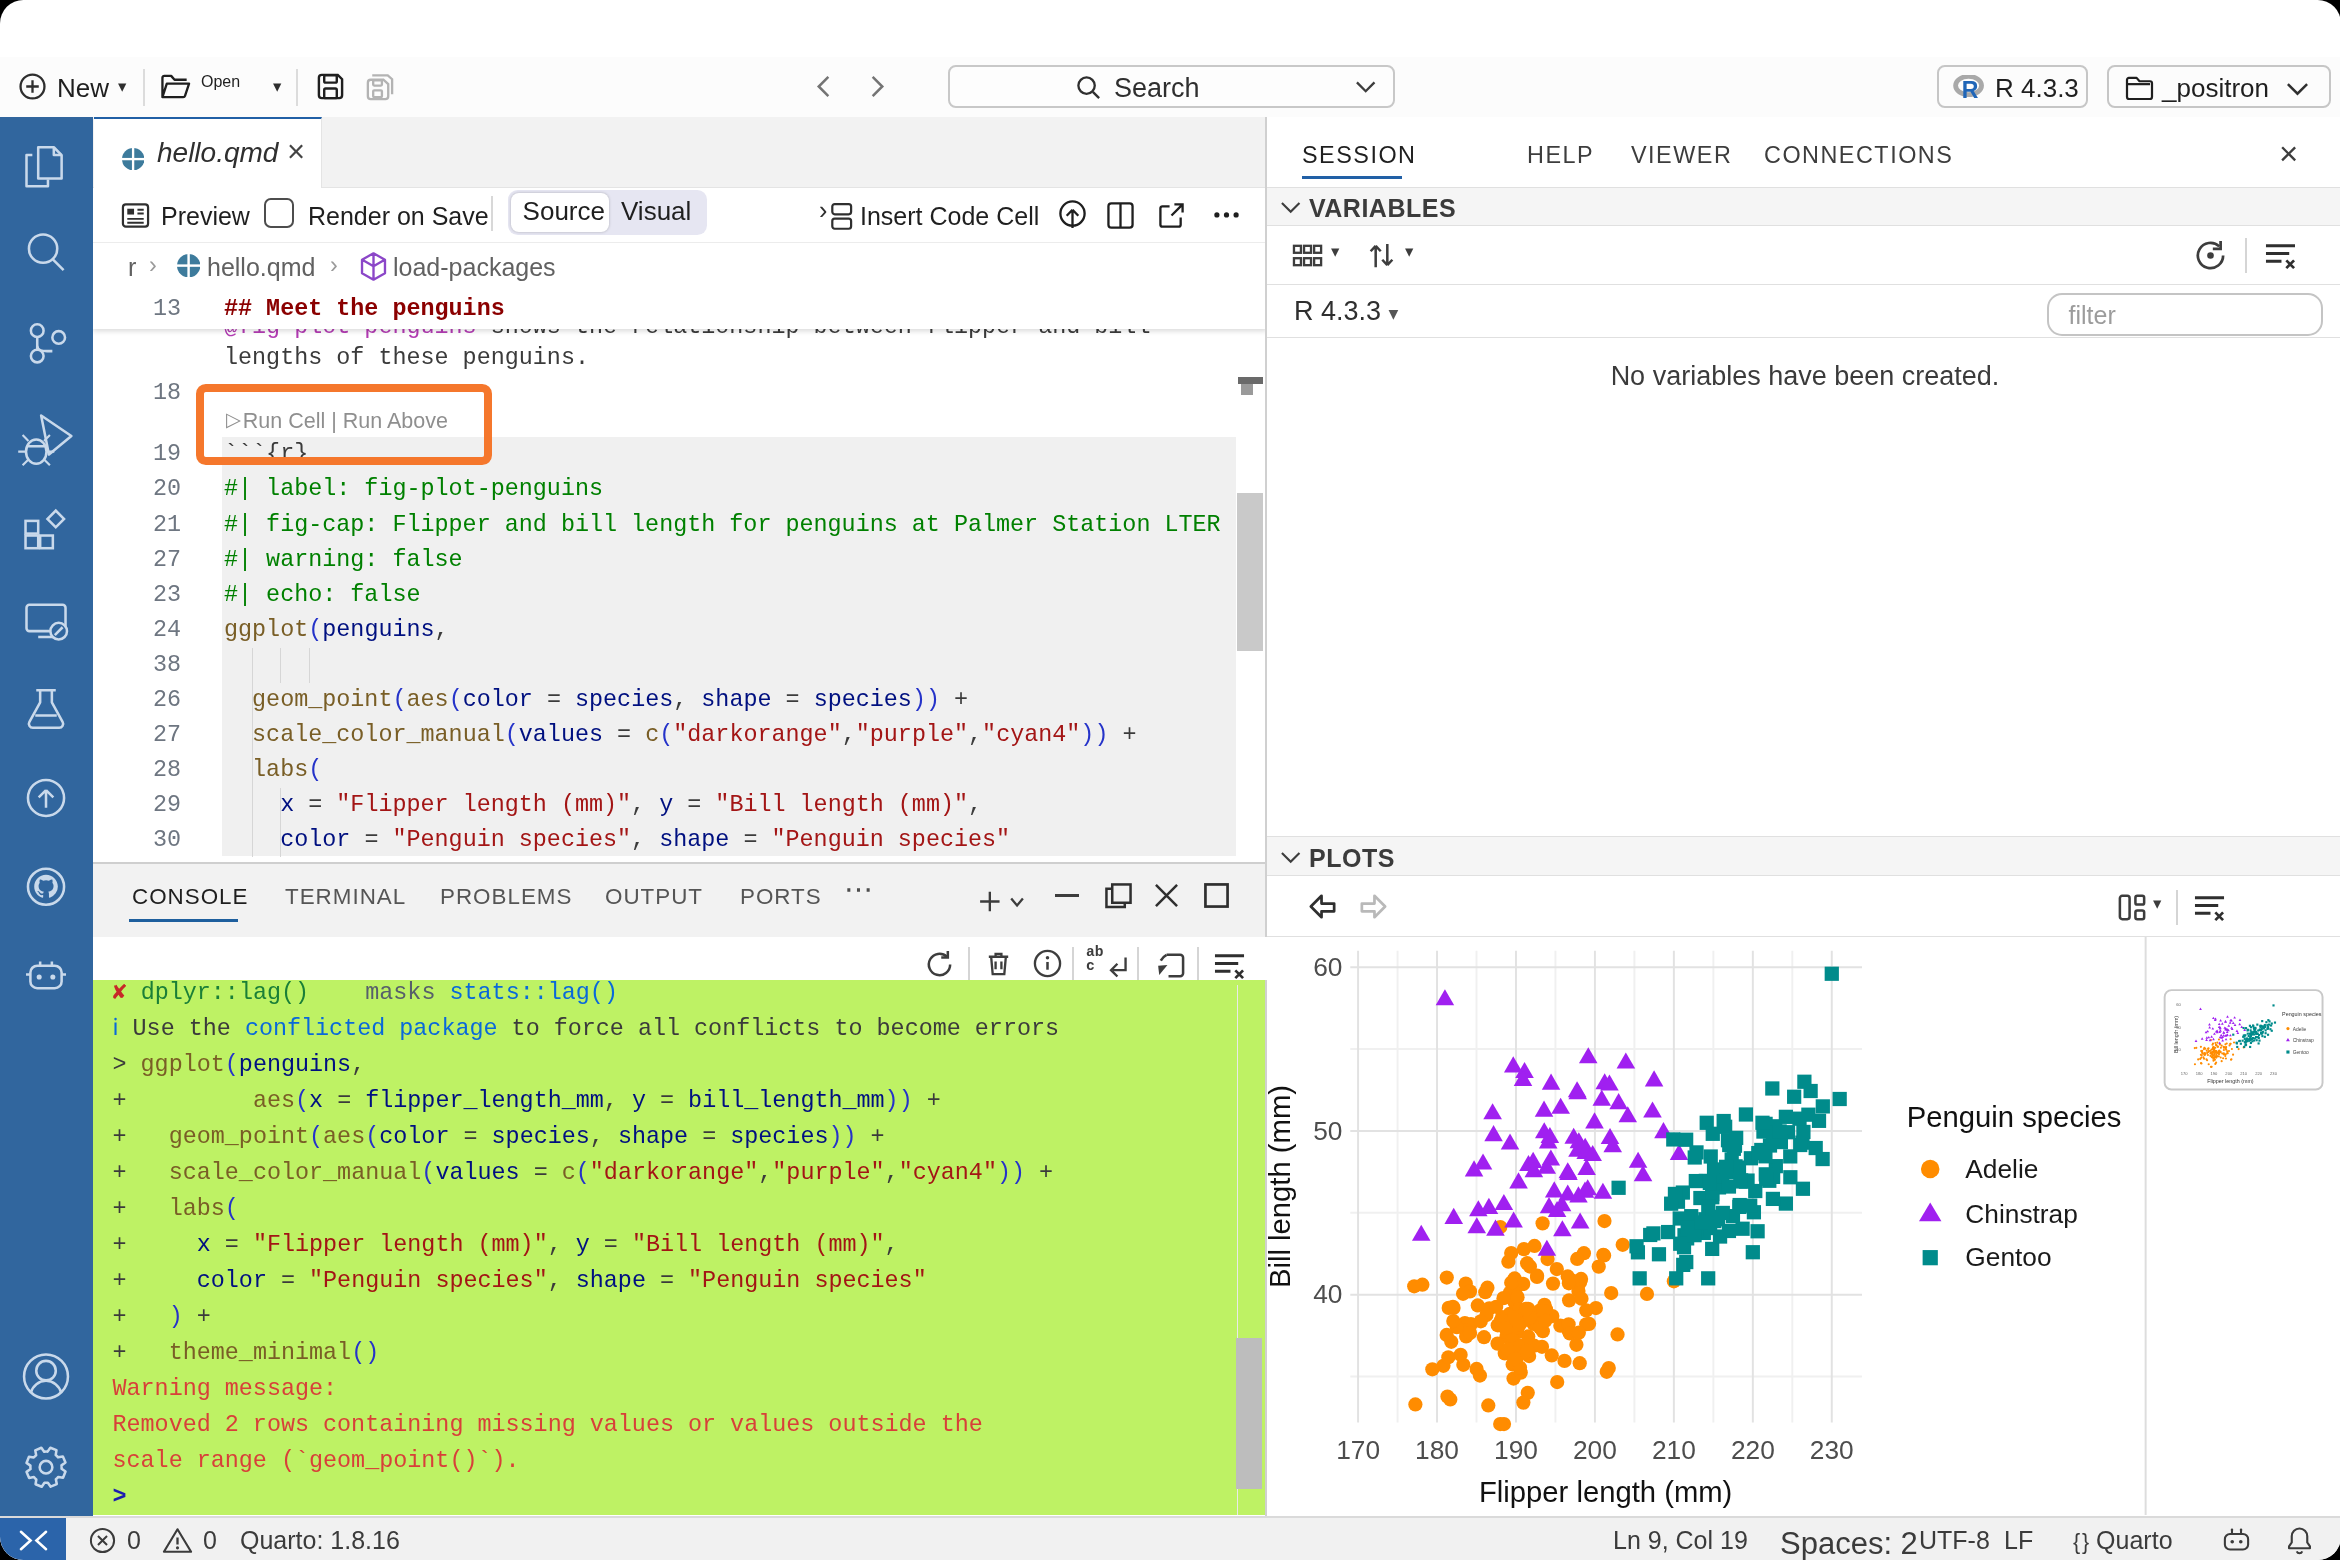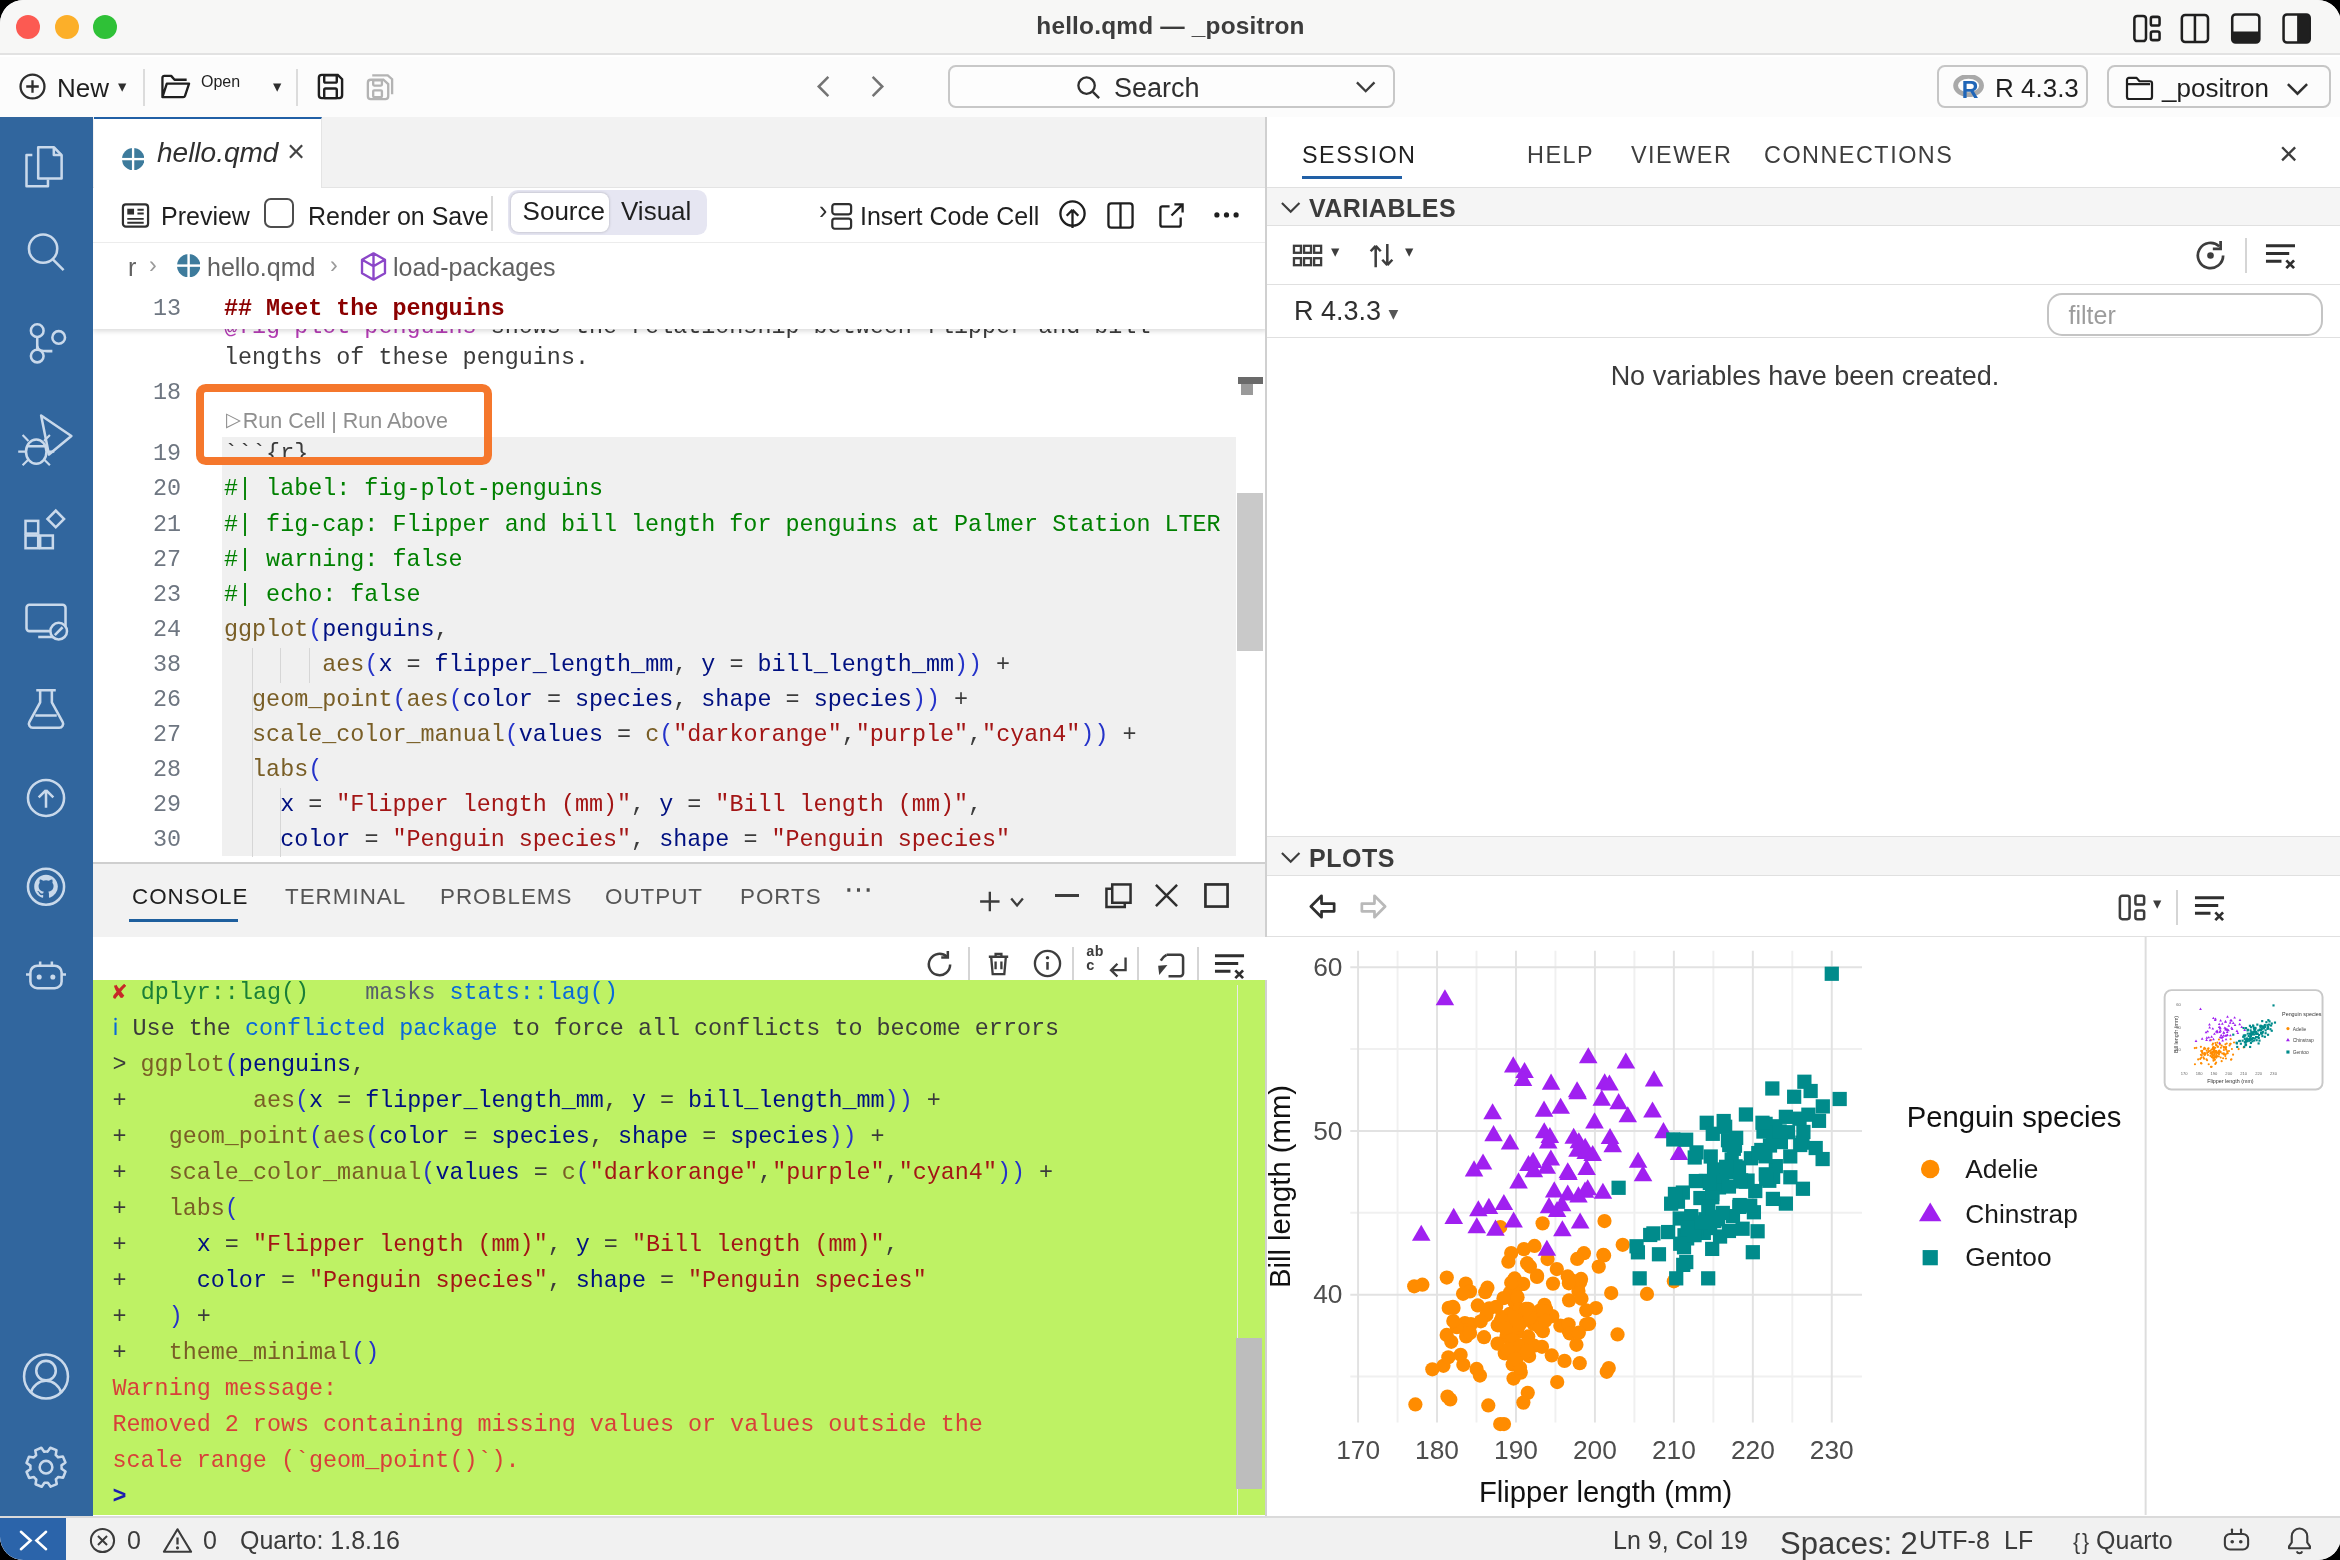--- a/index.html
+++ b/index.html
@@ -7,41 +7,20 @@
 .abs{position:absolute}
 pre,.mono{font-family:"Liberation Mono",monospace;font-size:23.4px;line-height:35px;white-space:pre}
 .cl{position:absolute;left:223px;font-family:"Liberation Mono",monospace;font-size:23.4px;line-height:35px;white-space:pre;color:#3b3b3b}
 .ln{position:absolute;width:88px;text-align:right;left:93px;font-family:"Liberation Mono",monospace;font-size:23.4px;line-height:35px;color:#6e7681}
 .ko{color:#795e26}.kv{color:#001080}.ks{color:#a31515}.kc{color:#008000}.kp{color:#2533c9}
 svg{display:block}
 </style></head>
 <body>
 <div class="win">
 
-<div class="abs" style="left:0;top:0;width:2341px;height:55px;background:#f7f7f6;border-bottom:2px solid #e2e2e2">
-  <div class="abs" style="left:15.6px;top:14.6px;width:24.4px;height:24.4px;border-radius:50%;background:#fc5a52"></div>
-  <div class="abs" style="left:55px;top:14.6px;width:24.4px;height:24.4px;border-radius:50%;background:#fcaf29"></div>
-  <div class="abs" style="left:93px;top:14.6px;width:24.4px;height:24.4px;border-radius:50%;background:#2fc137"></div>
-  <div class="abs" style="left:0;top:11.7px;width:2341px;text-align:center;font-size:24.4px;font-weight:bold;color:#3c3c3c;letter-spacing:0.2px">hello.qmd — _positron</div>
-  <div class="abs" id="winicons" style="left:2126px;top:12.7px">
-    <svg width="195" height="31" viewBox="0 0 200 32">
-      <g stroke="#1f1f1f" stroke-width="2.6" fill="none">
-        <rect x="8" y="3" width="12" height="26" rx="3"></rect>
-        <rect x="25" y="4" width="9" height="9" rx="2"></rect>
-        <rect x="25" y="19" width="9" height="9" rx="2"></rect>
-        <rect x="57" y="2" width="27" height="28" rx="3.5"></rect>
-            <line x1="70.5" y1="2" x2="70.5" y2="30"></line>
-        <rect x="109" y="1.5" width="28" height="29" rx="3.5"></rect>
-        <rect x="162" y="1.5" width="27" height="29" rx="3.5"></rect>
-      </g>
-      <path d="M109 19h28v8a4 4 0 0 1-4 4h-20a4 4 0 0 1-4-4z" fill="#1f1f1f"></path>
-      <path d="M176 1.5h9a4 4 0 0 1 4 4v21a4 4 0 0 1-4 4h-9z" fill="#1f1f1f"></path>
-    </svg>
-  </div>
-</div>
 
 <div class="abs" style="left:0;top:57px;width:2341px;height:60px;background:#fcfcfc">
   <div class="abs" id="tb-left" style="left:0;top:0;width:917px;height:60px">
     <svg class="abs" style="left:18.5px;top:15.6px" width="27" height="27" viewBox="0 0 28 28">
           <circle cx="14" cy="14" r="12.4" stroke="#2f2f2f" stroke-width="2.4" fill="none"></circle>
           <path d="M14 7.5v13M7.5 14h13" stroke="#2f2f2f" stroke-width="2.4"></path>
         </svg>
     <div class="abs" style="left:57px;top:15.6px;font-size:26px;color:#1f1f1f">New</div>
     <div class="abs" style="left:118px;top:19.5px;font-size:16.6px;color:#2f2f2f">▾</div>
     <div class="abs" style="left:143px;top:11.7px;width:2px;height:37px;background:#dcdcdc"></div>
@@ -271,21 +250,20 @@
   <div class="abs cl kc" style="left:131px;top:181px">#| label: fig-plot-penguins</div>
   <div class="abs ln" style="left:0;top:217px">21</div>
   <div class="abs cl kc" style="left:131px;top:217px">#| fig-cap: Flipper and bill length for penguins at Palmer Station LTER</div>
   <div class="abs ln" style="left:0;top:252px">27</div>
   <div class="abs cl kc" style="left:131px;top:252px">#| warning: false</div>
   <div class="abs ln" style="left:0;top:287px">23</div>
   <div class="abs cl kc" style="left:131px;top:287px">#| echo: false</div>
   <div class="abs ln" style="left:0;top:322px">24</div>
   <div class="abs cl" style="left:131px;top:322px"><span class="ko">ggplot</span><span class="kp">(</span><span class="kv">penguins</span>,</div>
   <div class="abs ln" style="left:0;top:357px">38</div>
-  <div class="abs cl" style="left:131px;top:357px">       <span class="ko">aes</span><span class="kp">(</span><span class="kv">x</span> = <span class="kv">flipper_length_mm</span>, <span class="kv">y</span> = <span class="kv">bill_length_mm</span><span class="kp">))</span> +</div>
   <div class="abs ln" style="left:0;top:392px">26</div>
   <div class="abs cl" style="left:131px;top:392px">  <span class="ko">geom_point</span><span class="kp">(</span><span class="ko">aes</span><span class="kp">(</span><span class="kv">color</span> = <span class="kv">species</span>, <span class="kv">shape</span> = <span class="kv">species</span><span class="kp">))</span> +</div>
   <div class="abs ln" style="left:0;top:427px">27</div>
   <div class="abs cl" style="left:131px;top:427px">  <span class="ko">scale_color_manual</span><span class="kp">(</span><span class="kv">values</span> = <span class="ko">c</span><span class="kp">(</span><span class="ks">"darkorange"</span>,<span class="ks">"purple"</span>,<span class="ks">"cyan4"</span><span class="kp">))</span> +</div>
   <div class="abs ln" style="left:0;top:462px">28</div>
   <div class="abs cl" style="left:131px;top:462px">  <span class="ko">labs</span><span class="kp">(</span></div>
   <div class="abs ln" style="left:0;top:497px">29</div>
   <div class="abs cl" style="left:131px;top:497px">    <span class="kv">x</span> = <span class="ks">"Flipper length (mm)"</span>, <span class="kv">y</span> = <span class="ks">"Bill length (mm)"</span>,</div>
   <div class="abs ln" style="left:0;top:532px">30</div>
   <div class="abs cl" style="left:131px;top:532px">    <span class="kv">color</span> = <span class="ks">"Penguin species"</span>, <span class="kv">shape</span> = <span class="ks">"Penguin species"</span></div>

